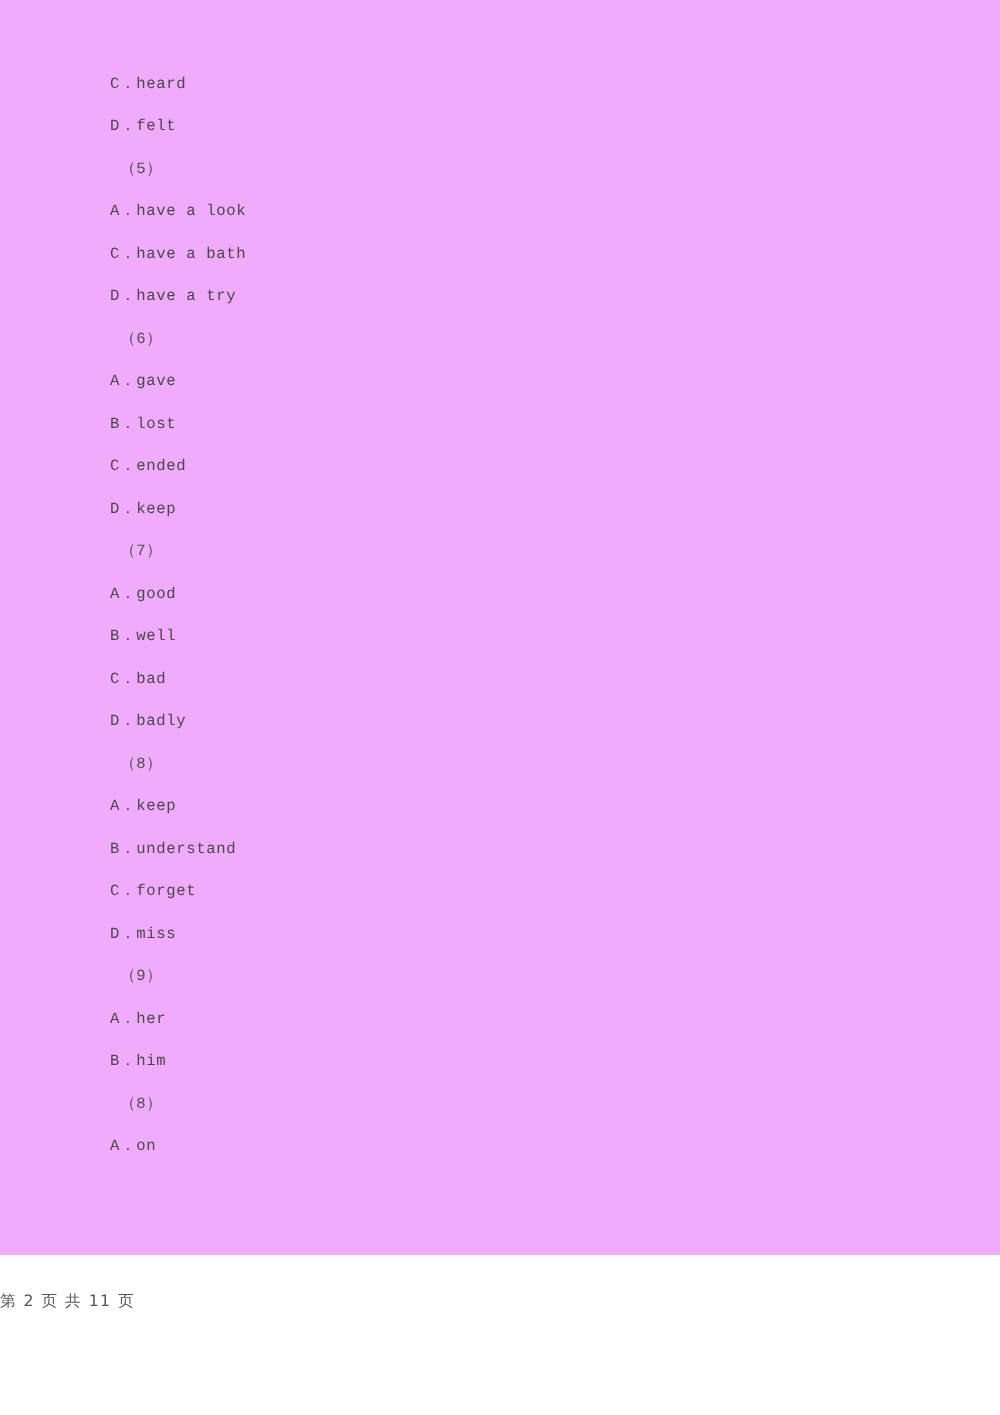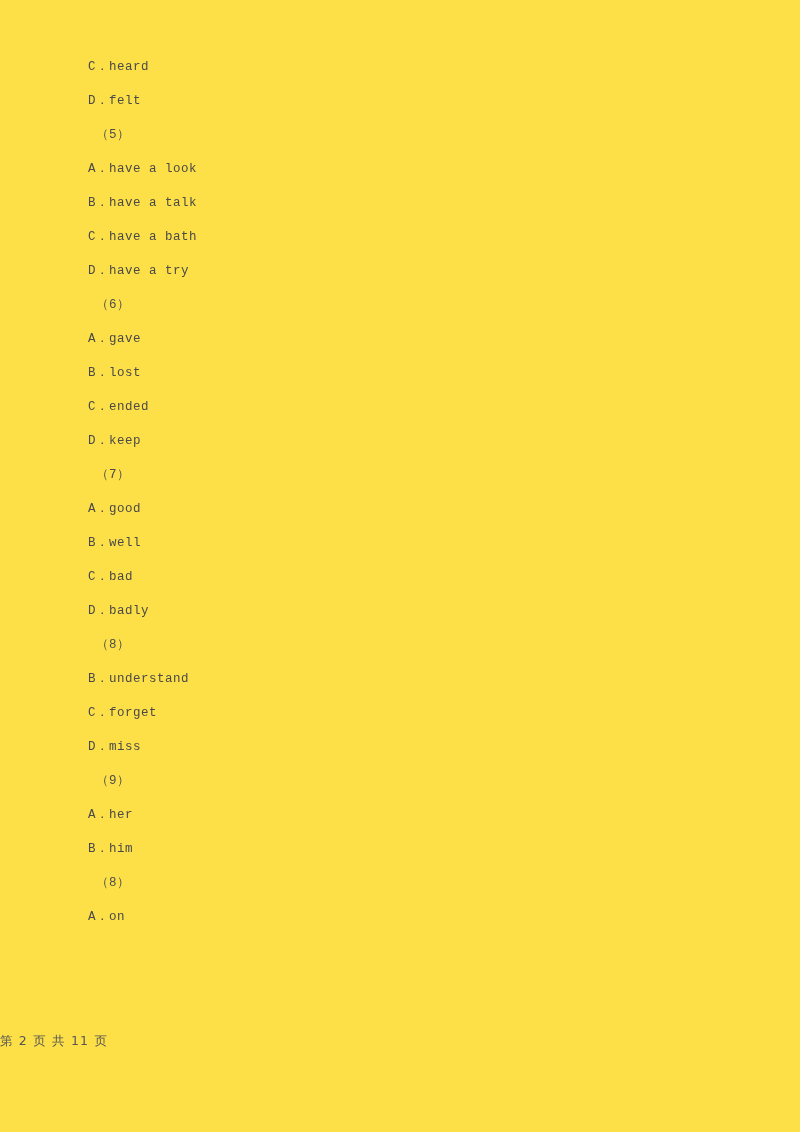--- a/index.html
+++ b/index.html
@@ -15,22 +15,22 @@
     font-family: "Liberation Mono", "DejaVu Sans Mono", monospace;
     color: #4a4a4a;
     -webkit-font-smoothing: antialiased;
   }
 
   .page {
     position: absolute;
     left: 0;
     top: 0;
     width: 800px;
-    height: 1132px;
-    background: #fde047;
+    height: 1004px;
+    background: #f0abfc;
   }
 
   .content {
     position: absolute;
     left: 88px;
     top: 50px;
     width: 620px;
   }
 
   .line {
@@ -64,34 +64,34 @@
 </head>
 <body>
 
 <div class="page">
 
   <div class="content">
       <div class="line">C．heard</div>
       <div class="line">D．felt</div>
       <div class="line q-number">（5）</div>
       <div class="line">A．have a look</div>
-      <div class="line">B．have a talk</div>
       <div class="line">C．have a bath</div>
       <div class="line">D．have a try</div>
       <div class="line q-number">（6）</div>
       <div class="line">A．gave</div>
       <div class="line">B．lost</div>
       <div class="line">C．ended</div>
       <div class="line">D．keep</div>
       <div class="line q-number">（7）</div>
       <div class="line">A．good</div>
       <div class="line">B．well</div>
       <div class="line">C．bad</div>
       <div class="line">D．badly</div>
       <div class="line q-number">（8）</div>
+      <div class="line">A．keep</div>
       <div class="line">B．understand</div>
       <div class="line">C．forget</div>
       <div class="line">D．miss</div>
       <div class="line q-number">（9）</div>
       <div class="line">A．her</div>
       <div class="line">B．him</div>
       <div class="line q-number">（8）</div>
       <div class="line">A．on</div>
     </div>
 

